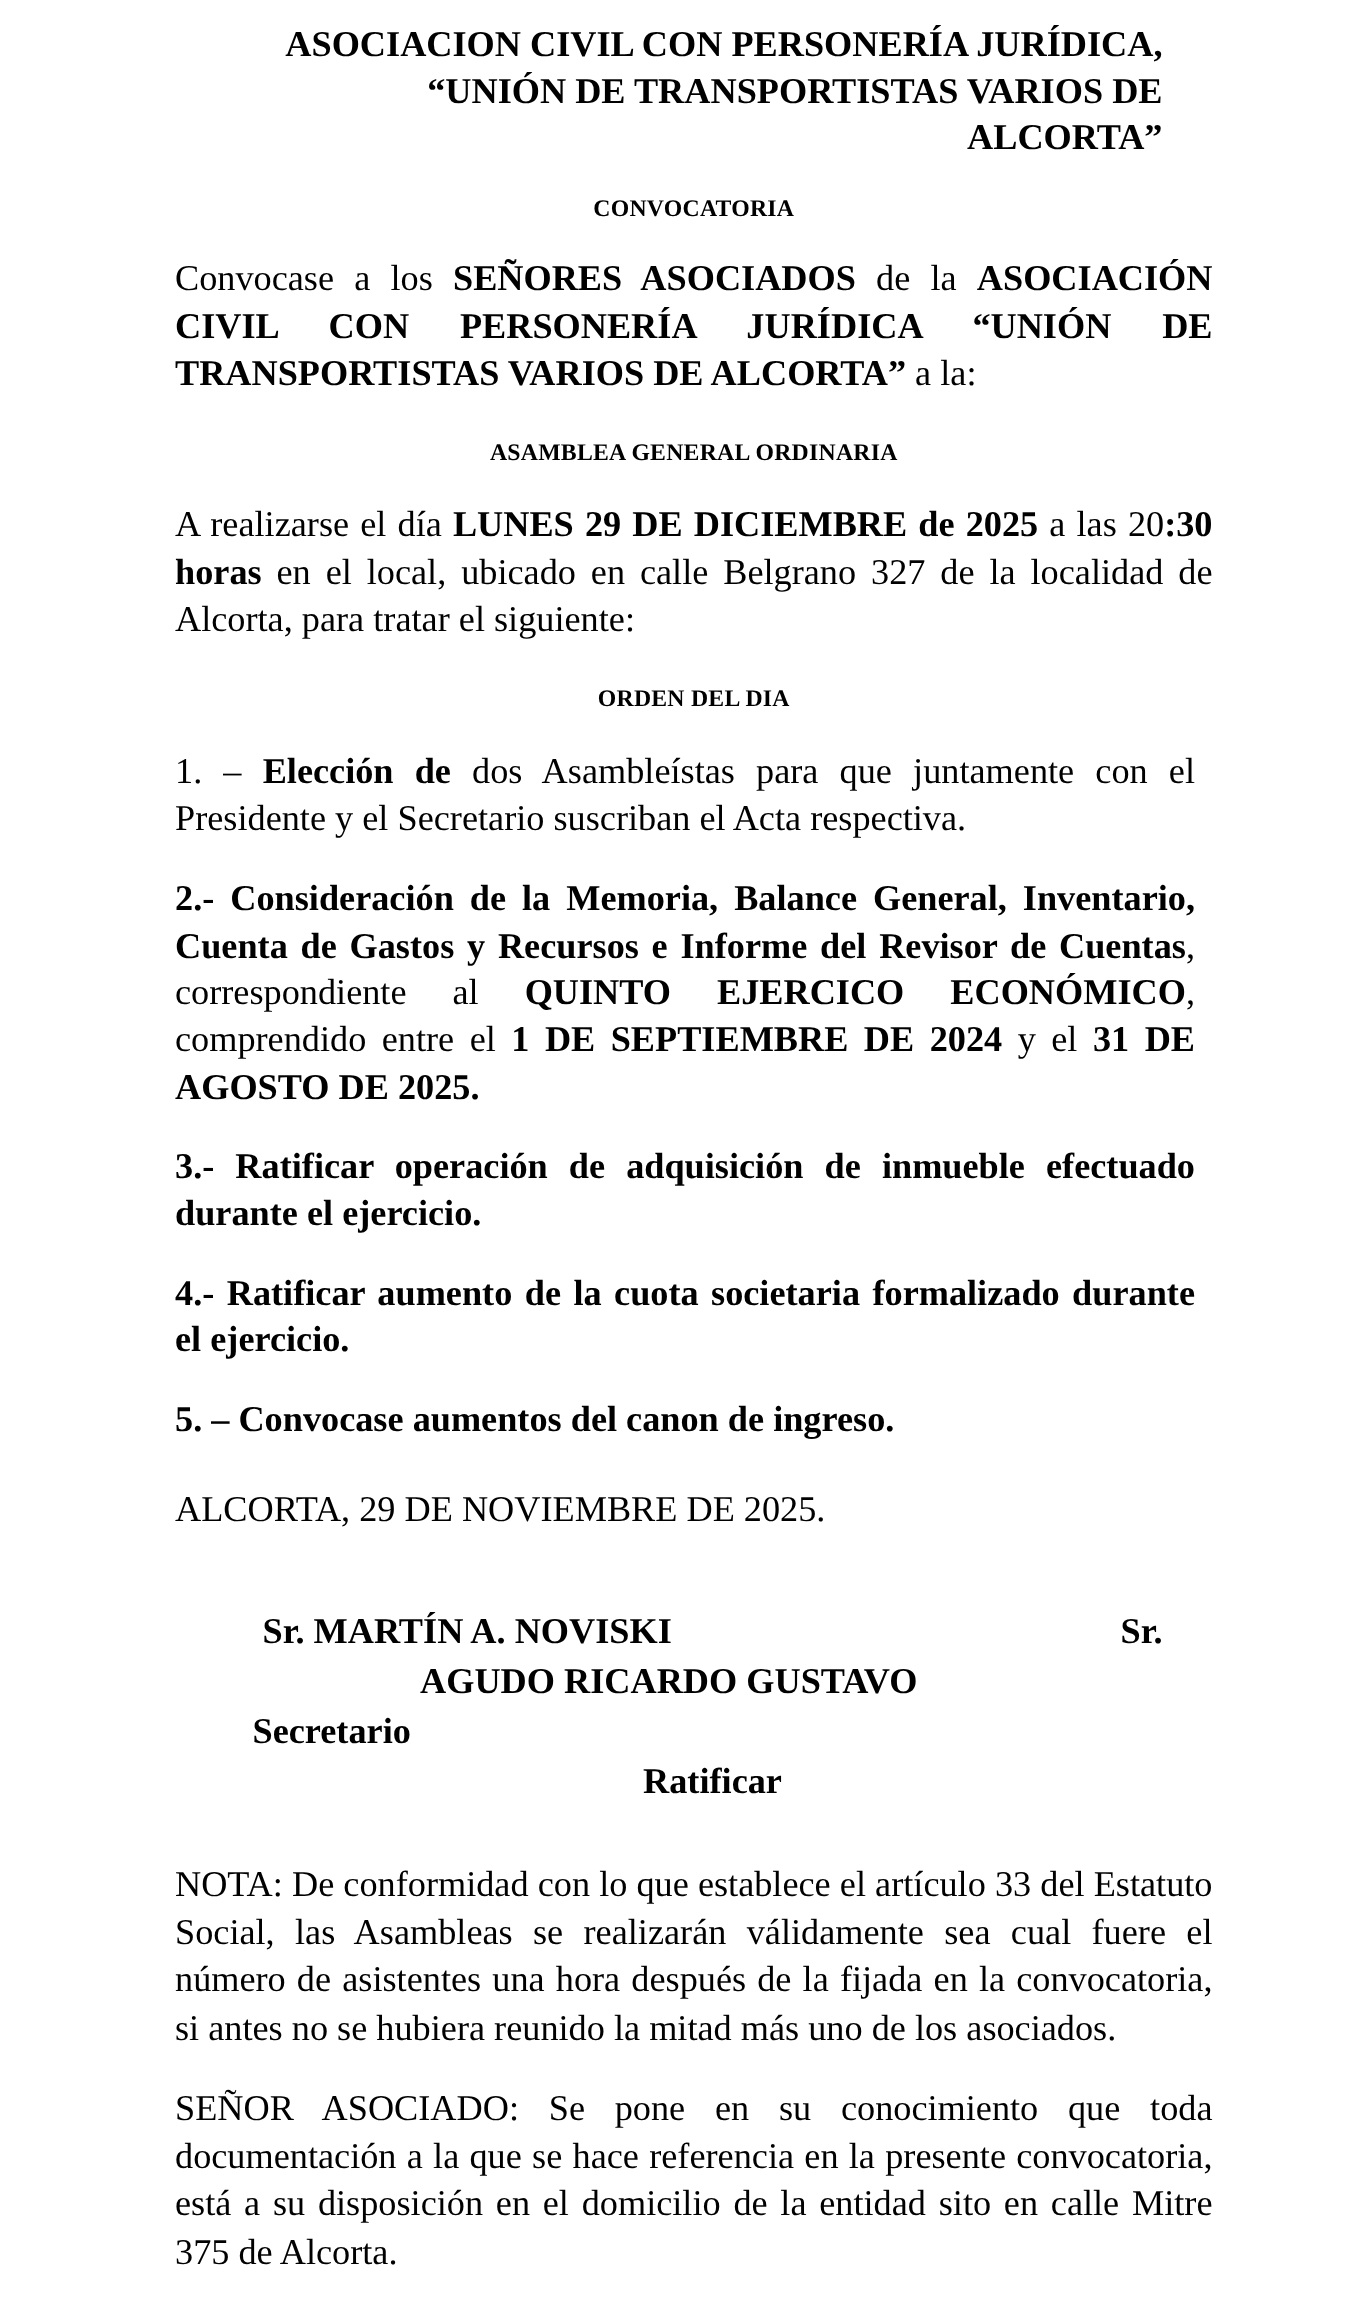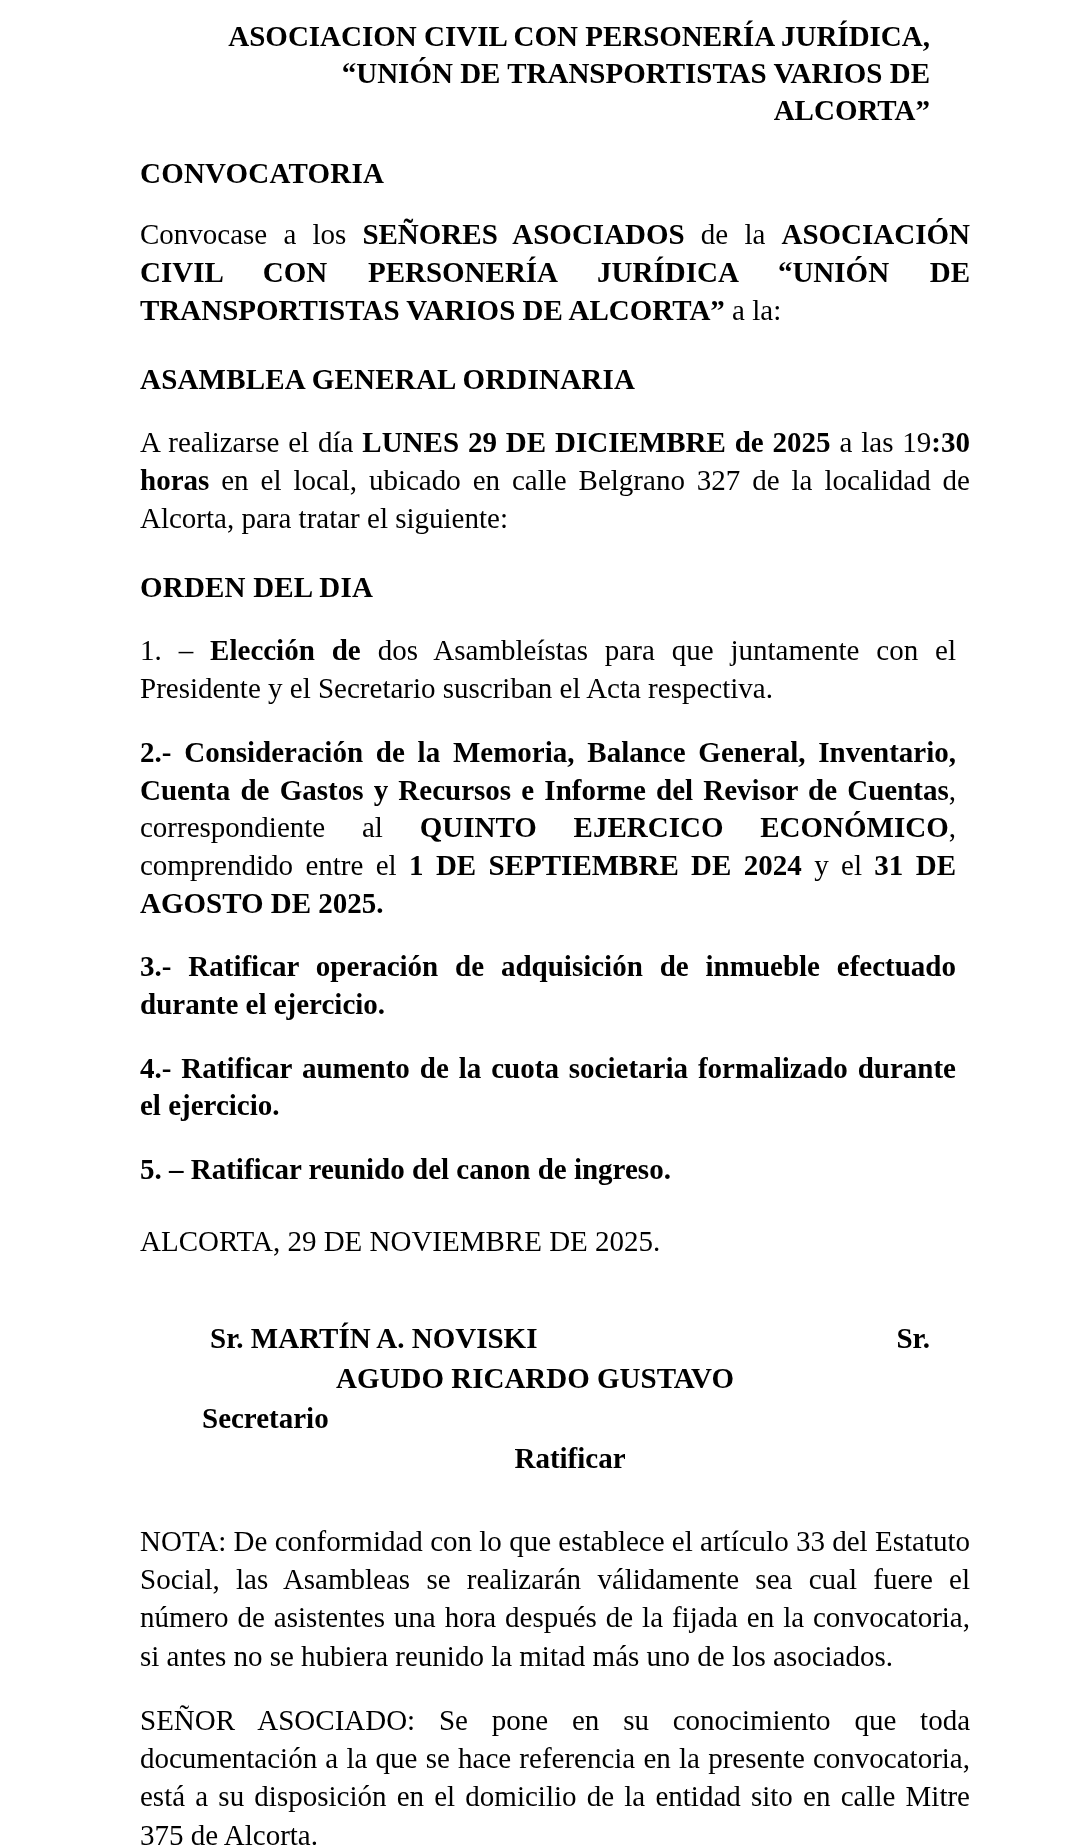--- a/index.html
+++ b/index.html
@@ -24,22 +24,23 @@
     text-align: right;
     font-weight: bold;
     font-size: 29px;
     line-height: 1.28;
     margin: 0 40px 28px 10px;
   }
   .title-block .line {
     display: block;
   }
   .heading {
+    text-align: center;
     font-weight: bold;
-    font-size: 29px;
+    font-size: 19px;
     margin: 0 0 26px 0;
     letter-spacing: 0.2px;
   }
   .heading.sub {
     margin-top: 34px;
     margin-bottom: 28px;
   }
   p.para {
     text-align: justify;
     font-size: 29px;
@@ -103,21 +104,21 @@
 
   <div class="heading">CONVOCATORIA</div>
 
   <p class="para">
     <span>Convocase a los </span><b>SEÑORES ASOCIADOS</b><span> de la </span><b>ASOCIACIÓN CIVIL CON PERSONERÍA JURÍDICA “UNIÓN DE TRANSPORTISTAS VARIOS DE ALCORTA”</b><span> a la:</span>
   </p>
 
   <div class="heading sub">ASAMBLEA GENERAL ORDINARIA</div>
 
   <p class="para">
-    <span>A realizarse el día </span><b>LUNES 29 DE DICIEMBRE de 2025</b><span> a las 19</span><b>:30 horas</b><span> en el local, ubicado en calle Belgrano 327 de la localidad de Alcorta, para tratar el siguiente:</span>
+    <span>A realizarse el día </span><b>LUNES 29 DE DICIEMBRE de 2025</b><span> a las 20</span><b>:30 horas</b><span> en el local, ubicado en calle Belgrano 327 de la localidad de Alcorta, para tratar el siguiente:</span>
   </p>
 
   <div class="heading sub">ORDEN DEL DIA</div>
 
   <p class="item">
     <span>1. – </span><b>Elección de</b><span> dos Asambleístas para que juntamente con el Presidente y el Secretario suscriban el Acta respectiva.</span>
   </p>
 
   <p class="item">
     <b>2.- </b><b>Consideración de la Memoria, Balance General, Inventario, Cuenta de Gastos y Recursos e Informe del Revisor de Cuentas</b><span>, correspondiente al </span><b>QUINTO EJERCICO ECONÓMICO</b><span>, comprendido entre el </span><b>1 DE SEPTIEMBRE DE 2024</b><span> y el </span><b>31 DE AGOSTO DE 2025</b><b>.</b>
@@ -125,21 +126,21 @@
 
   <p class="item">
     <b>3.- </b><b>Ratificar operación de adquisición de inmueble efectuado durante el ejercicio.</b>
   </p>
 
   <p class="item">
     <b>4.- </b><b>Ratificar aumento de la cuota societaria formalizado durante el ejercicio.</b>
   </p>
 
   <p class="item">
-    <b>5. – </b><b>Ratificar reunido del canon de ingreso.</b>
+    <b>5. – </b><b>Convocase aumentos del canon de ingreso.</b>
   </p>
 
   <div class="date-line">ALCORTA, 29 DE NOVIEMBRE DE 2025.</div>
 
   <div class="signatures">
     <div class="sig-row1">
       <span>Sr. MARTÍN A. NOVISKI</span>
       <span>Sr.</span>
     </div>
     <div class="sig-row2">AGUDO RICARDO GUSTAVO</div>

